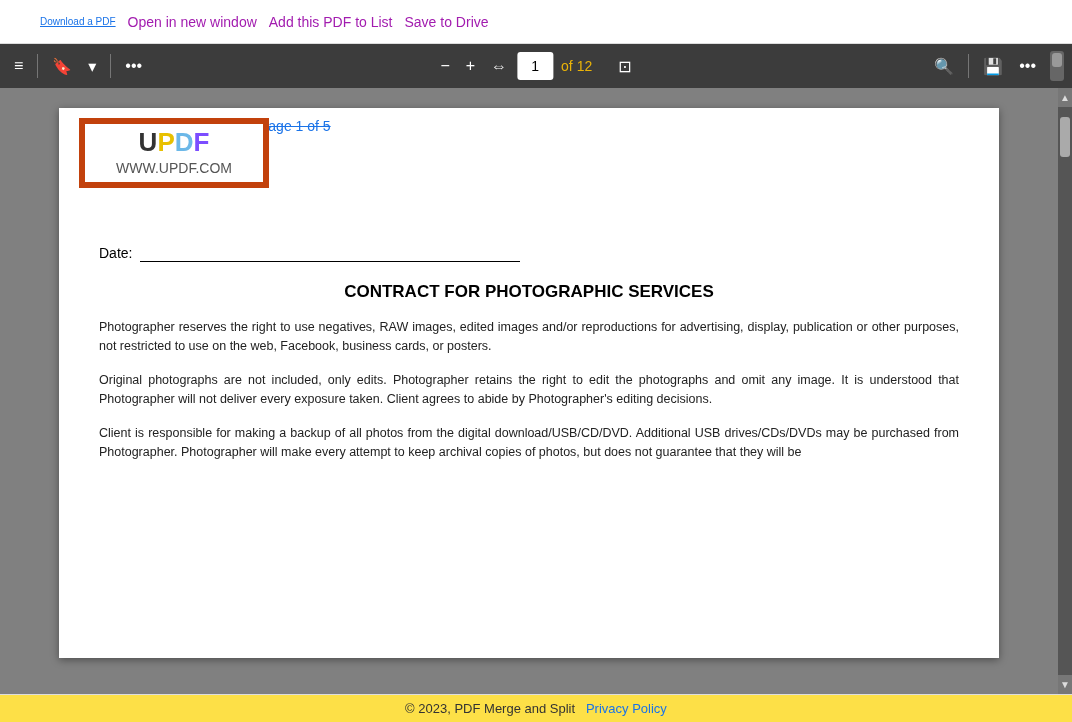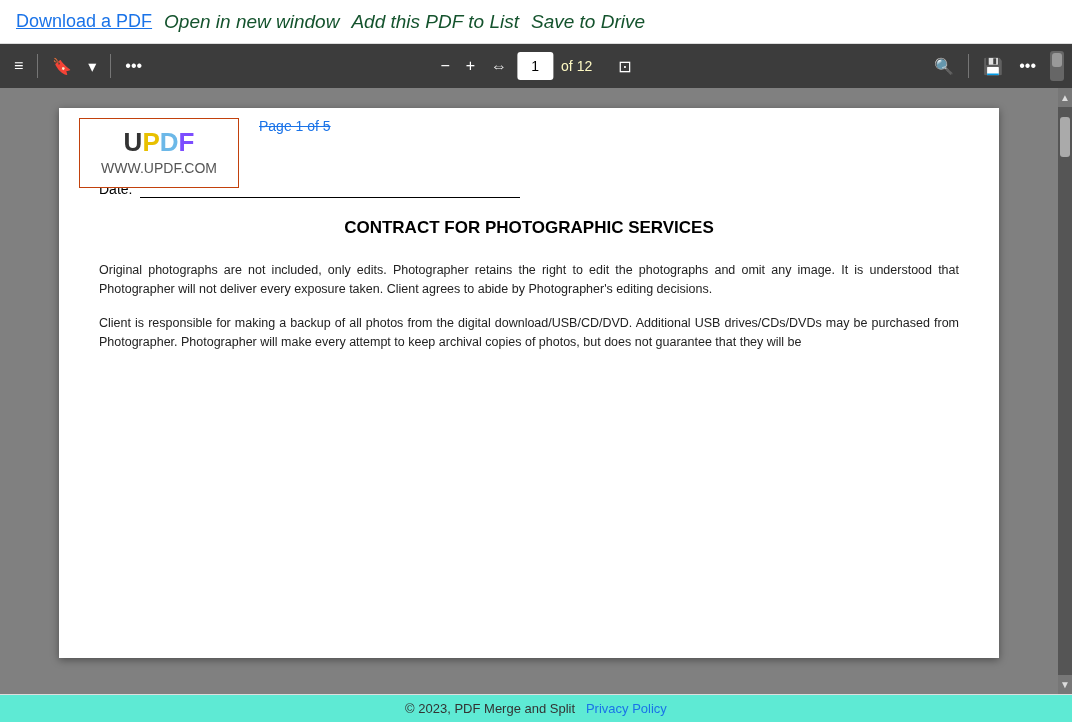--- a/index.html
+++ b/index.html
@@ -20,28 +20,28 @@
       padding: 8px 16px;
       display: flex;
       align-items: center;
       gap: 12px;
       flex-shrink: 0;
       height: 44px;
     }
     #top-bar a {
       color: #1a73e8;
       text-decoration: underline;
-      font-size: 18px;
+      font-size: 10px;
       cursor: pointer;
+      margin-left: 24px;
     }
     #top-bar span.top-link {
-      color: #14532d;
-      font-size: 19px;
+      color: #a21caf;
+      font-size: 14px;
       cursor: pointer;
-      font-style: italic;
     }
 
     
     #pdf-toolbar {
       background: #3c3c3c;
       height: 44px;
       display: flex;
       align-items: center;
       padding: 0 8px;
       flex-shrink: 0;
@@ -89,21 +89,21 @@
       background: #fff;
       color: #000;
       border: none;
       border-radius: 3px;
       width: 36px;
       height: 28px;
       text-align: center;
       font-size: 14px;
     }
     .page-of {
-      color: #fef9c3;
+      color: #eab308;
       font-size: 14px;
       margin-left: 4px;
     }
 
     
     #main-area {
       flex: 1;
       display: flex;
       overflow: hidden;
       position: relative;
@@ -141,24 +141,24 @@
       font-size: 14px;
       text-decoration: line-through;
       margin-right: auto;
       margin-left: 180px;
     }
 
     .updf-watermark {
       position: absolute;
       top: 10px;
       left: 20px;
-      width: 160px;
+      width: 190px;
       height: 70px;
       background: #fff;
-      border: 1px solid #c2410c;
+      border: 6px solid #c2410c;
       display: flex;
       flex-direction: column;
       align-items: center;
       justify-content: center;
       padding: 8px;
     }
     .updf-logo {
       font-size: 26px;
       font-weight: bold;
       font-family: Arial, sans-serif;
@@ -175,42 +175,42 @@
     .updf-bar {
       width: 100%;
       height: 4px;
       margin-top: 4px;
       background: linear-gradient(to right, #6cb8e8, #7c4dff, #e8c000, #f4a460);
       border-radius: 2px;
     }
 
     .date-line {
       padding: 0 40px;
-      margin-top: 46px;
+      margin-top: 110px;
       font-size: 14px;
       color: #000;
       display: flex;
       align-items: center;
       gap: 8px;
     }
     .date-underline {
       flex: 1;
       max-width: 380px;
       border-bottom: 1.5px solid #000;
       height: 18px;
     }
 
     .pdf-content {
       padding: 20px 40px 30px 40px;
     }
     .pdf-content h1 {
       font-size: 17px;
       font-weight: bold;
       text-align: center;
-      margin-bottom: 23px;
+      margin-bottom: 16px;
       color: #000;
     }
     .pdf-content p {
       font-size: 12.5px;
       line-height: 1.55;
       color: #222;
       margin-bottom: 14px;
       text-align: justify;
     }
 
@@ -244,21 +244,21 @@
       height: 40px;
       background: #aaa;
       border-radius: 3px;
       position: absolute;
       top: 10px;
       left: 2px;
     }
 
     
     #footer {
-      background: #5eead4;
+      background: #fde047;
       text-align: center;
       padding: 6px 0;
       font-size: 13px;
       color: #333;
       border-top: 1px solid #ddd;
       flex-shrink: 0;
     }
     #footer a {
       color: #1a73e8;
       text-decoration: none;
@@ -347,20 +347,21 @@
         <span class="page-title-text">Page 1 of 5</span>
       </div>
 
       <div class="date-line">
         <span>Date:</span>
         <div class="date-underline"></div>
       </div>
 
       <div class="pdf-content">
         <h1>CONTRACT FOR PHOTOGRAPHIC SERVICES</h1>
+        <p>Photographer reserves the right to use negatives, RAW images, edited images and/or reproductions for advertising, display, publication or other purposes, not restricted to use on the web, Facebook, business cards, or posters.</p>
         <p>Original photographs are not included, only edits. Photographer retains the right to edit the photographs and omit any image. It is understood that Photographer will not deliver every exposure taken. Client agrees to abide by Photographer's editing decisions.</p>
         <p>Client is responsible for making a backup of all photos from the digital download/USB/CD/DVD. Additional USB drives/CDs/DVDs may be purchased from Photographer. Photographer will make every attempt to keep archival copies of photos, but does not guarantee that they will be</p>
       </div>
     </div>
   </div>
 
   <div id="right-scrollbar">
     <div class="scroll-arrow">▲</div>
     <div class="scroll-track">
       <div class="scroll-thumb"></div>

